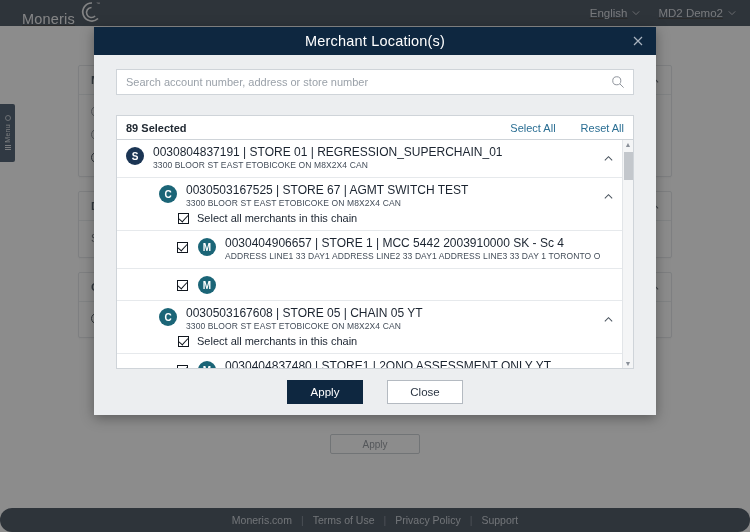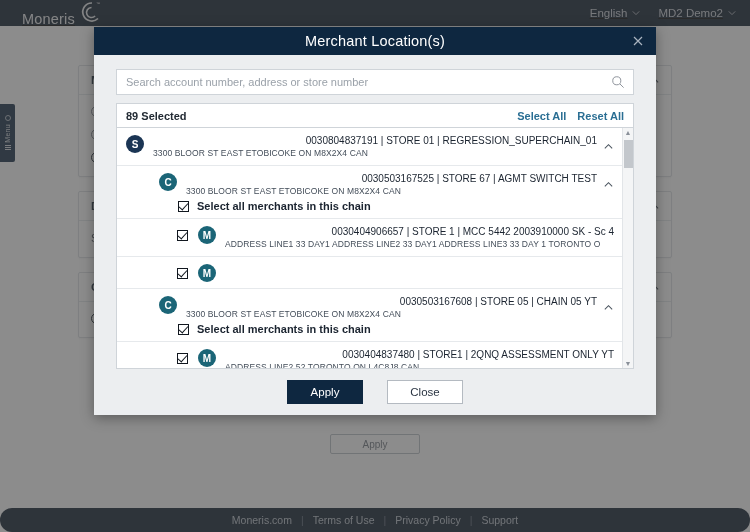--- a/index.html
+++ b/index.html
@@ -104,25 +104,25 @@
   }
   .search-input {
     width: 100%; height: 100%; border: 0; outline: 0; background: transparent;
     padding: 0 30px 0 9px; font-size: 11px; color: #2b333d;
     font-family: "Liberation Sans", sans-serif;
   }
   .search-input::placeholder { color: #9aa1a9; }
   .search-icon { position: absolute; right: 8px; top: 5px; width: 14px; height: 14px; cursor: pointer; }
 
   .selbar {
-    margin-top: 8px; background: #fff; border: 1px solid #cfd4d9; border-bottom: 0;
+    margin-top: 20px; background: #fff; border: 1px solid #cfd4d9; border-bottom: 0;
     height: 24px; display: flex; align-items: center; padding: 8px 9px; flex: none;
   }
   .selcount { font-size: 11px; color: #222a33; font-weight: bold; }
-  .selbar-actions { margin-left: auto; display: flex; gap: 11px; font-weight: bold; }
+  .selbar-actions { margin-left: auto; display: flex; gap: 25px; }
   .selbar-actions a { color: #2a6e93; font-size: 11px; cursor: pointer; }
 
   .list {
     background: #fff; border: 1px solid #cfd4d9; flex: 1; min-height: 0;
     overflow: hidden; position: relative;
   }
   .list-scroll { position: absolute; inset: 0; right: 11px; overflow: hidden; }
   .row {
     border-bottom: 1px solid #e6e9ec; padding: 6px 8px 6px 0; position: relative;
     display: flex; align-items: flex-start;
@@ -143,30 +143,30 @@
   .cb {
     width: 11px; height: 11px; border: 1.4px solid #11171f; background: #fff;
     flex: none; margin-top: 5px; margin-right: 10px; position: relative; cursor: pointer;
   }
   .cb.checked::after {
     content: ""; position: absolute; left: 2px; top: -1px; width: 4px; height: 8px;
     border: solid #11171f; border-width: 0 1.8px 1.8px 0; transform: rotate(42deg);
   }
 
   .txt { margin-left: 9px; min-width: 0; flex: 1; overflow: hidden; }
-  .t1 { font-size: 10px; color: #1b2430; white-space: nowrap; line-height: 13px; text-align: right; }
+  .t1 { font-size: 12px; color: #1b2430; white-space: nowrap; line-height: 13px; }
   .t2 { font-size: 8.5px; color: #434d59; white-space: nowrap; line-height: 12px; letter-spacing: .1px; }
   .row-chev { width: 11px; height: 11px; flex: none; align-self: center; margin-left: 6px; cursor: pointer; }
 
   .chain-sub {
     width: 100%; display: flex; align-items: center; gap: 8px;
     padding-left: 19px; margin-top: 3px;
   }
   .chain-sub .cb { margin-top: 0; margin-right: 0; }
-  .chain-sub span { font-size: 11px; color: #1b2430; font-weight: bold; }
+  .chain-sub span { font-size: 11px; color: #1b2430; }
 
   .vscroll {
     position: absolute; right: 0; top: 0; bottom: 0; width: 11px;
     background: #f4f5f6; border-left: 1px solid #e2e5e8;
     display: flex; flex-direction: column; align-items: center; justify-content: space-between;
   }
   .vs-arrow { font-size: 7px; color: #8a9099; line-height: 9px; }
   .vs-thumb { position: absolute; top: 12px; left: 1px; width: 9px; height: 28px; background: #c3c7cc; }
 
   .modal-foot { height: 46px; display: flex; align-items: center; justify-content: center; gap: 24px; flex: none; }

